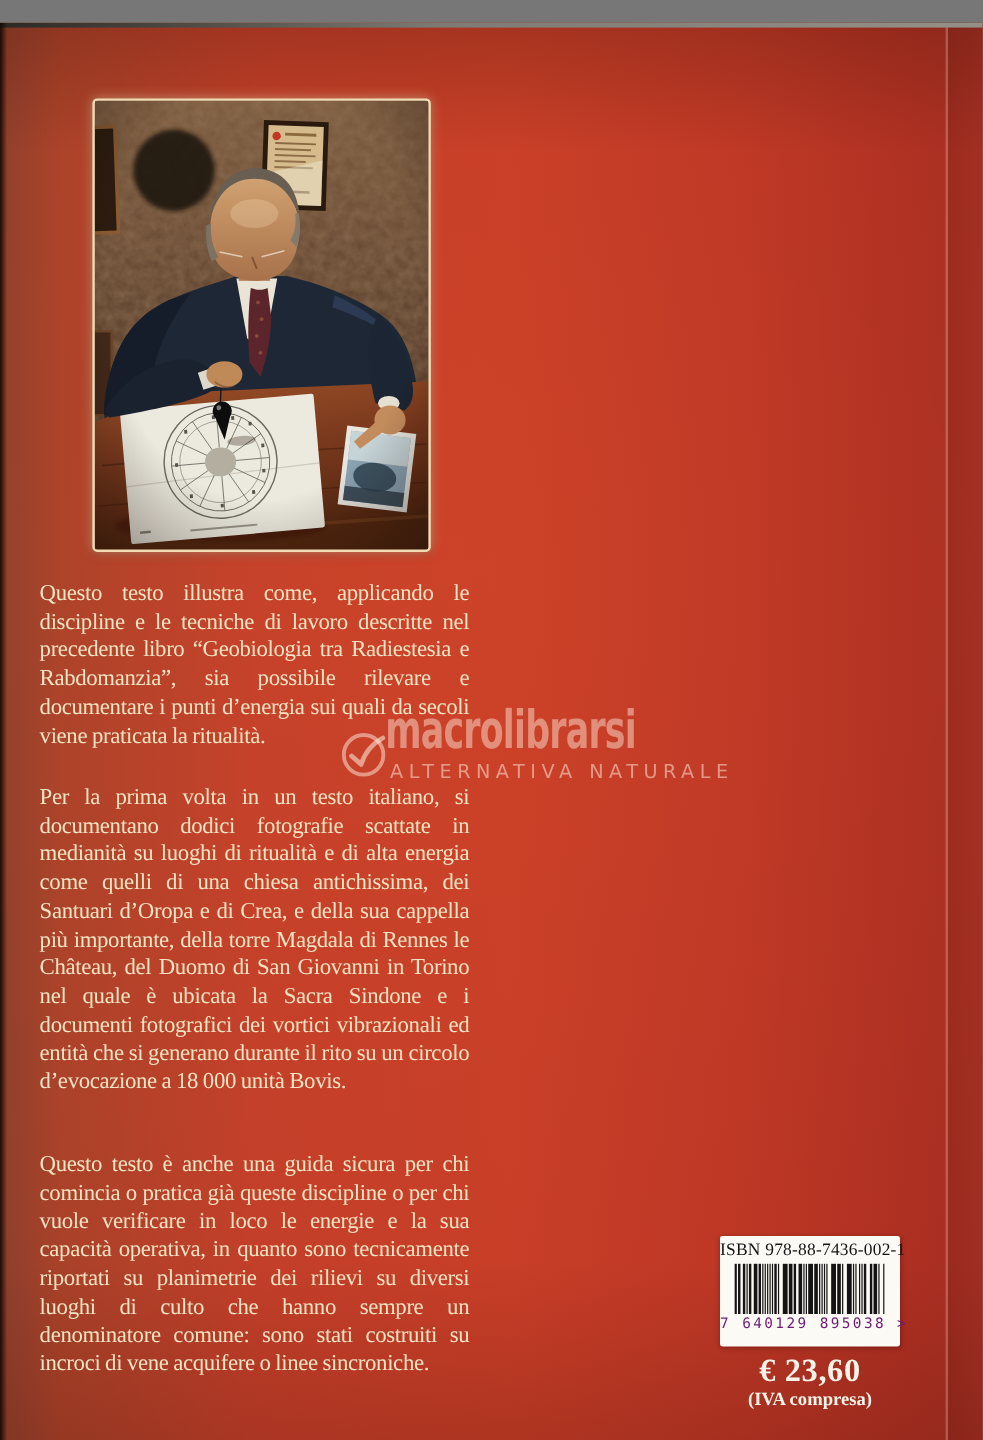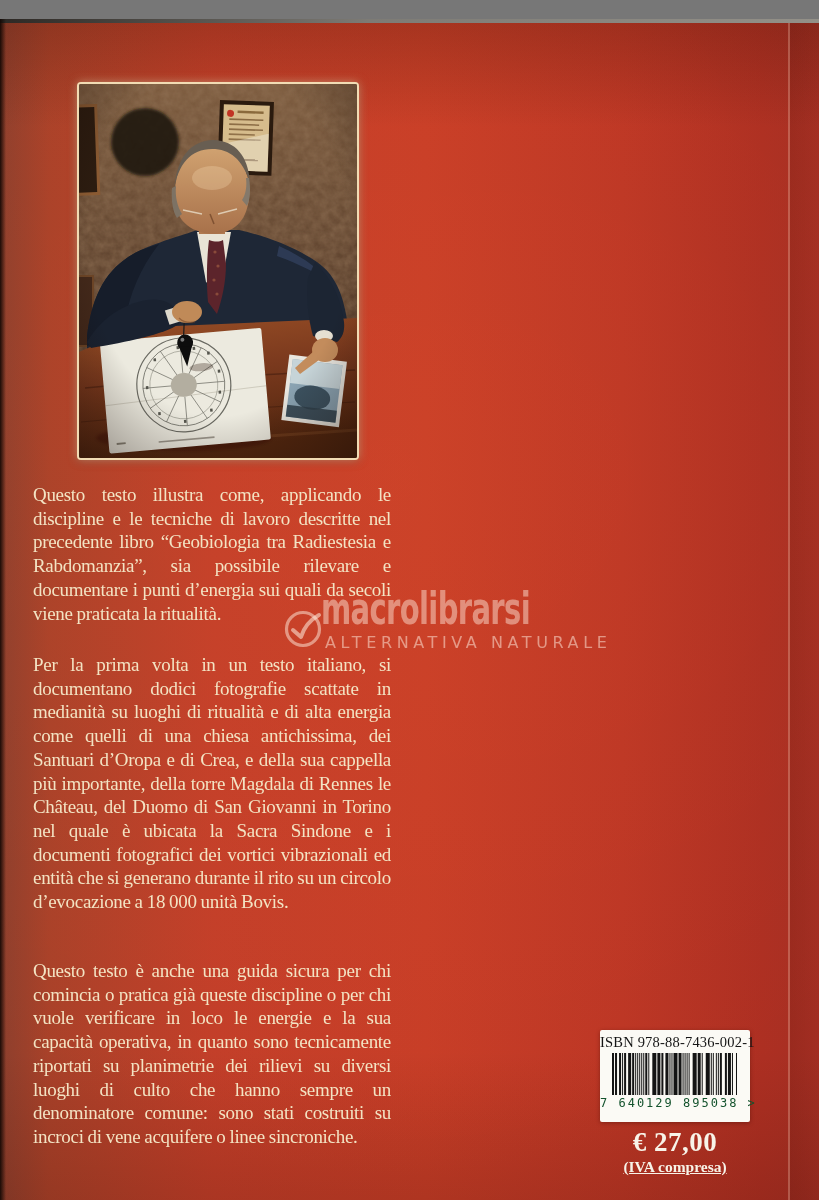--- a/index.html
+++ b/index.html
@@ -48,26 +48,26 @@
     font-family:"DejaVu Sans",sans-serif;font-size:16px;letter-spacing:4.6px;
     color:rgba(255,236,222,0.52);white-space:nowrap;}
 
   
   .barcode-box{position:absolute;left:600px;top:1011px;width:150px;height:92px;
     background:#fbfaf5;border-radius:2px;text-align:center;
     box-shadow:0 1px 4px rgba(60,10,5,0.4);}
   .isbn{font-family:"Liberation Serif",serif;font-size:14.5px;color:#141414;
     margin-top:4px;letter-spacing:0.2px;white-space:nowrap;}
   .bars{margin:2px auto 0;display:block;}
-  .ean{font-family:"DejaVu Sans Mono",monospace;font-size:12px;color:#14532d;
+  .ean{font-family:"DejaVu Sans Mono",monospace;font-size:12px;color:#701a75;
     letter-spacing:2px;margin-top:1px;white-space:nowrap;}
   .price{position:absolute;left:595px;top:1108px;width:160px;text-align:center;
     color:#f8f3e8;font-family:"Liberation Serif",serif;}
   .price-amount{font-size:27px;font-weight:bold;letter-spacing:0.5px;line-height:30px;}
-  .price-note{font-size:15.5px;font-weight:bold;margin-top:1px;text-decoration:underline;}
+  .price-note{font-size:15.5px;font-weight:bold;margin-top:1px;}
 </style>
 </head>
 <body>
 
 <div class="cover">
 
   <div class="edge-top"></div>
   <div class="right-shade"></div>
   <div class="spine-line"></div>
   <div class="edge-left"></div>
@@ -276,17 +276,17 @@
         <rect x="107" y="0" width="2" height="40" fill="#141414"></rect>
         <rect x="112" y="0" width="2" height="40" fill="#141414"></rect>
         <rect x="115" y="0" width="3" height="40" fill="#141414"></rect>
         <rect x="119" y="0" width="1" height="40" fill="#141414"></rect>
         <rect x="123" y="0" width="1" height="40" fill="#141414"></rect>
       </svg>
     <div class="ean">7 640129 895038 &gt;</div>
   </div>
 
   <div class="price">
-    <div class="price-amount">€ 27,00</div>
+    <div class="price-amount">€ 23,60</div>
     <div class="price-note">(IVA compresa)</div>
   </div>
 
 </div>
 
 </body></html>

